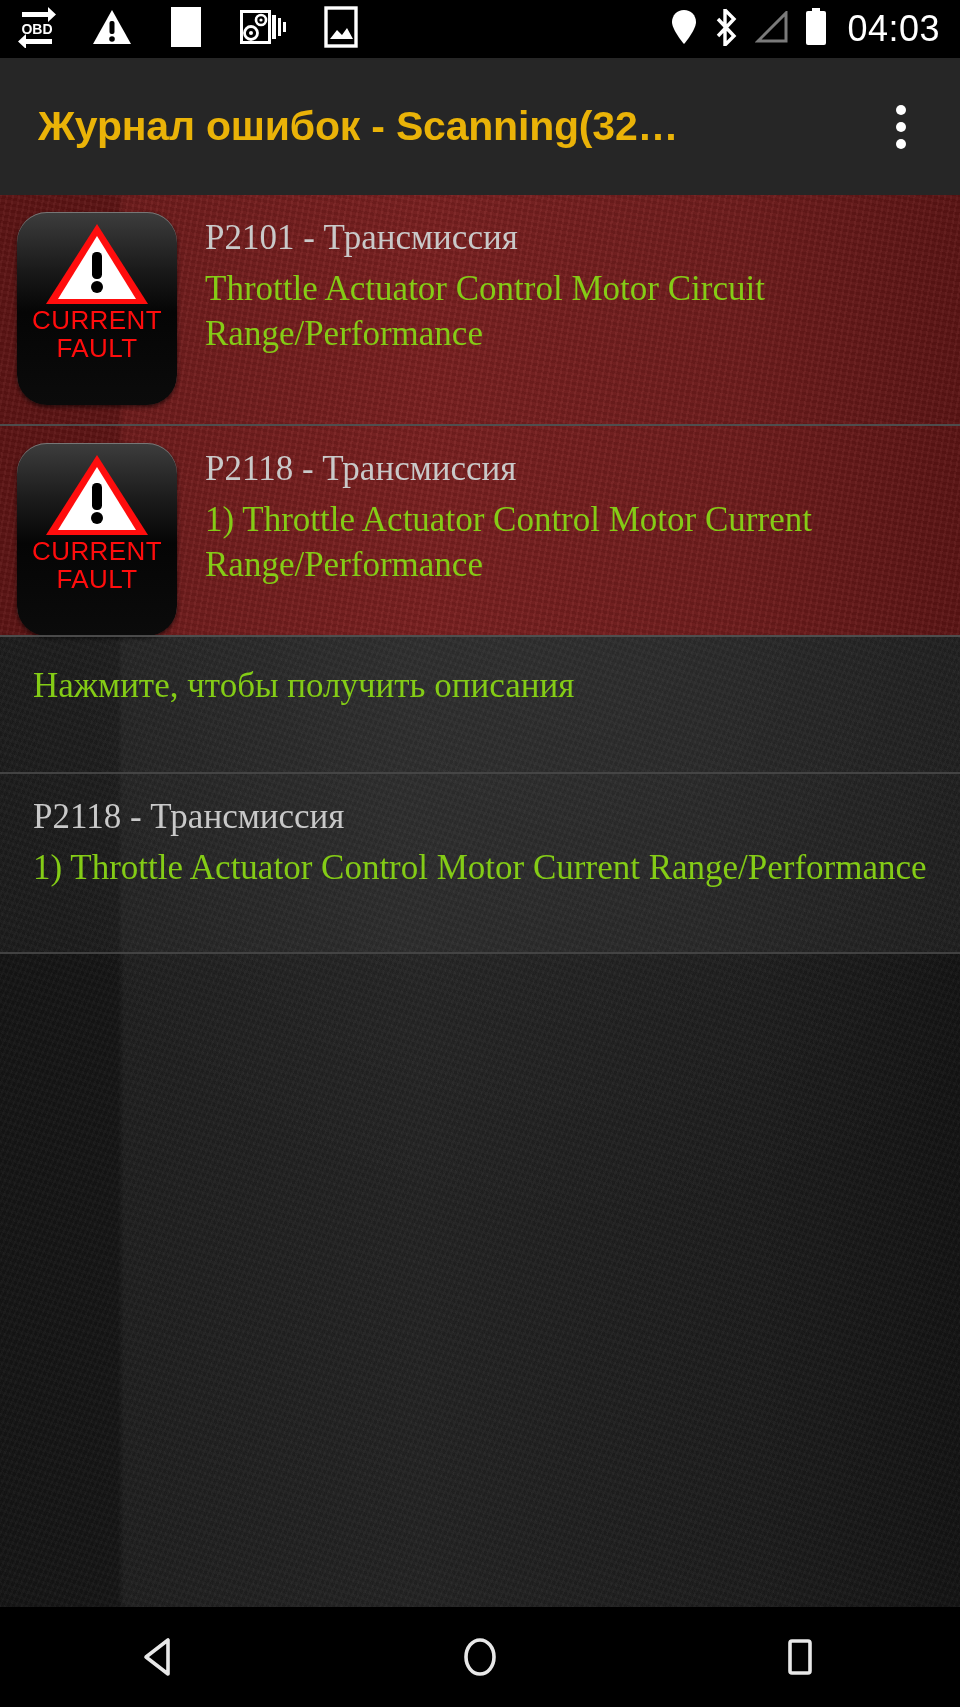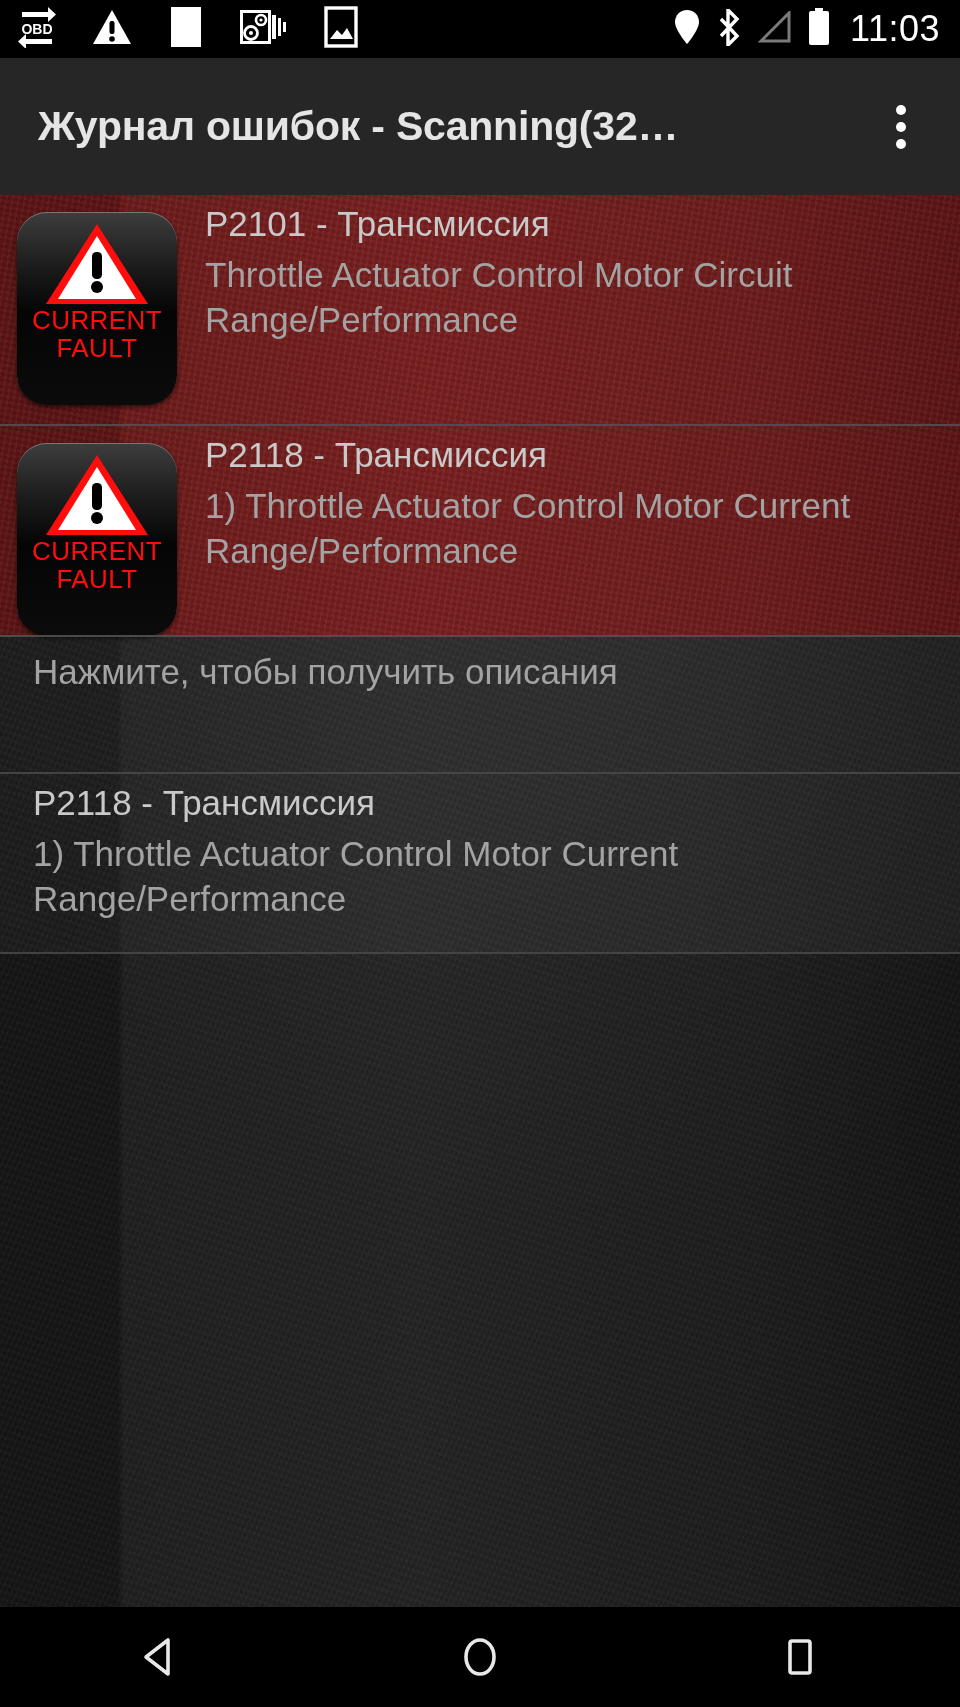--- a/index.html
+++ b/index.html
@@ -23,21 +23,21 @@
     color: #fff; font-size: 36px; font-weight: 400; letter-spacing: 0.5px;
     line-height: 1; padding-left: 4px;
   }
 
   
   .appbar {
     position: absolute; top: 58px; left: 0; width: 960px; height: 137px;
     background: #262626; display: flex; align-items: center;
   }
   .appbar-title {
-    color: #e5e5e5; font-size: 41px; font-weight: 700;
+    color: #eab308; font-size: 41px; font-weight: 700;
     padding-left: 38px; white-space: nowrap; overflow: hidden;
     letter-spacing: -0.2px; max-width: 760px; text-overflow: clip;
   }
   .overflow-btn {
     margin-left: auto; width: 96px; height: 137px;
     display: flex; flex-direction: column; align-items: center; justify-content: center;
     gap: 7px; padding-right: 22px;
   }
   .overflow-btn i { display: block; width: 10px; height: 10px; border-radius: 50%; background: #fff; }
 
@@ -107,29 +107,29 @@
     box-shadow: inset 0 1px 0 rgba(255,255,255,.30), 0 2px 4px rgba(0,0,0,.6);
     display: flex; flex-direction: column; align-items: center;
     padding-top: 9px; overflow: hidden;
   }
   .fault-badge svg { display: block; }
   .fault-badge .fb-line {
     color: #ff0d0d; font-size: 26px; font-weight: 400; line-height: 1.06;
     letter-spacing: 0.4px; font-family: "Liberation Sans", sans-serif;
   }
 
-  .row-text { flex: 1 1 auto; min-width: 0; padding: 6px 28px 24px 0; }
+  .row-text { flex: 1 1 auto; min-width: 0; padding: 20px 28px 24px 0; font-family: Liberation Serif, serif; }
   .row.fault .row-text { padding-left: 28px; }
   .row.plain .row-text { padding-left: 33px; }
   .code-line {
     color: #c9c9c9; font-size: 35px; line-height: 45px; font-weight: 400;
     white-space: nowrap; overflow: hidden;
   }
   .desc-line {
-    color: #a3a3a3; font-size: 35px; line-height: 45px; font-weight: 400;
+    color: #84cc16; font-size: 35px; line-height: 45px; font-weight: 400;
     margin-top: 6px;
   }
   .divider { position: relative; width: 960px; height: 2px; background: #555; opacity: .85; }
   .divider.dim { background: #4a4a4a; }
 
   
   .navbar {
     position: absolute; bottom: 0; left: 0; width: 960px; height: 100px;
     background: #000; display: flex; align-items: center; justify-content: space-around;
   }
@@ -201,21 +201,21 @@
         <svg width="34" height="32" viewBox="0 0 34 32">
           <path d="M31 2 L31 30 L3 30 Z" fill="none" stroke="#7a7a7a" stroke-width="3"></path>
         </svg>
       </span>
       <span class="sb-icon">
         <svg width="22" height="38" viewBox="0 0 22 38">
           <rect x="7" y="0" width="8" height="4" fill="#fff"></rect>
           <rect x="1" y="3" width="20" height="34" rx="2" fill="#fff"></rect>
         </svg>
       </span>
-      <span class="sb-clock">11:03</span>
+      <span class="sb-clock">04:03</span>
     </div>
   </div>
 
   <div class="appbar">
     <div class="appbar-title">Журнал ошибок - Scanning(32…</div>
     <div class="overflow-btn">
       <i></i>
       <i></i>
       <i></i>
     </div>

